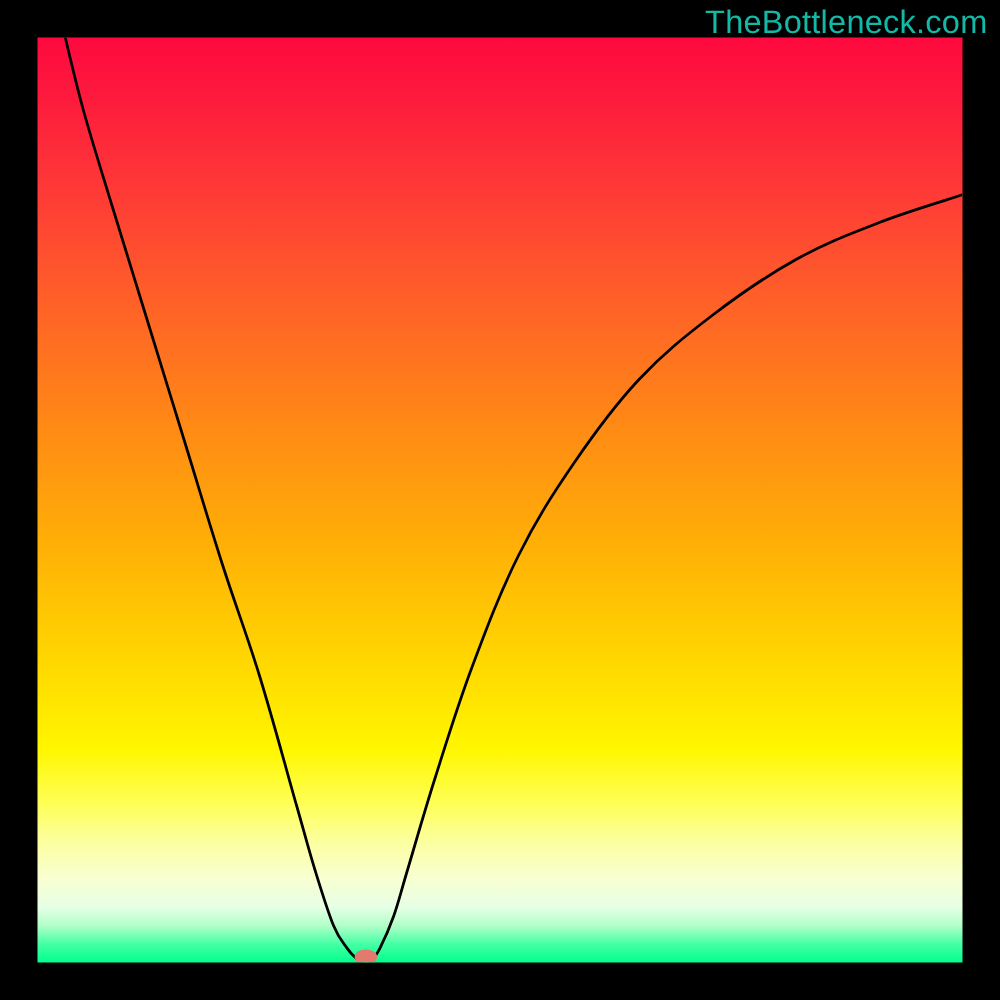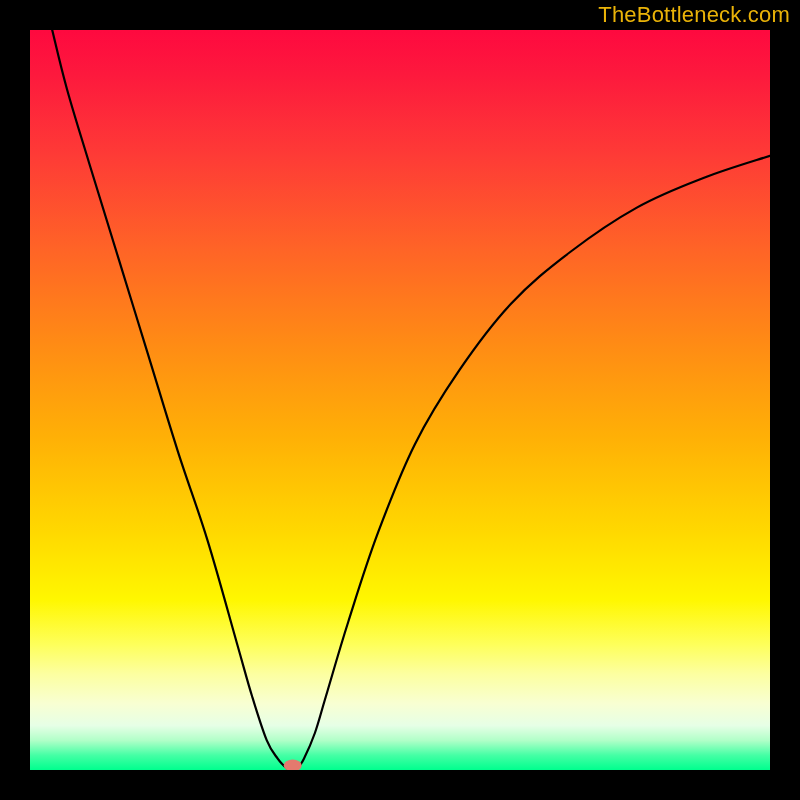--- a/index.html
+++ b/index.html
@@ -8,22 +8,22 @@
     position: relative;
     width: 800px;
     height: 800px;
     background: #000000;
   }
   .watermark {
     position: absolute;
     top: 2px;
     right: 10px;
     font-family: Arial, Helvetica, sans-serif;
-    font-size: 22px;
-    color: #eab308;
+    font-size: 26px;
+    color: #14b8a6;
     letter-spacing: 0.2px;
     z-index: 5;
   }
   .plot-area {
     position: absolute;
     left: 30px;
     top: 30px;
     width: 740px;
     height: 740px;
     background: linear-gradient(to bottom,

